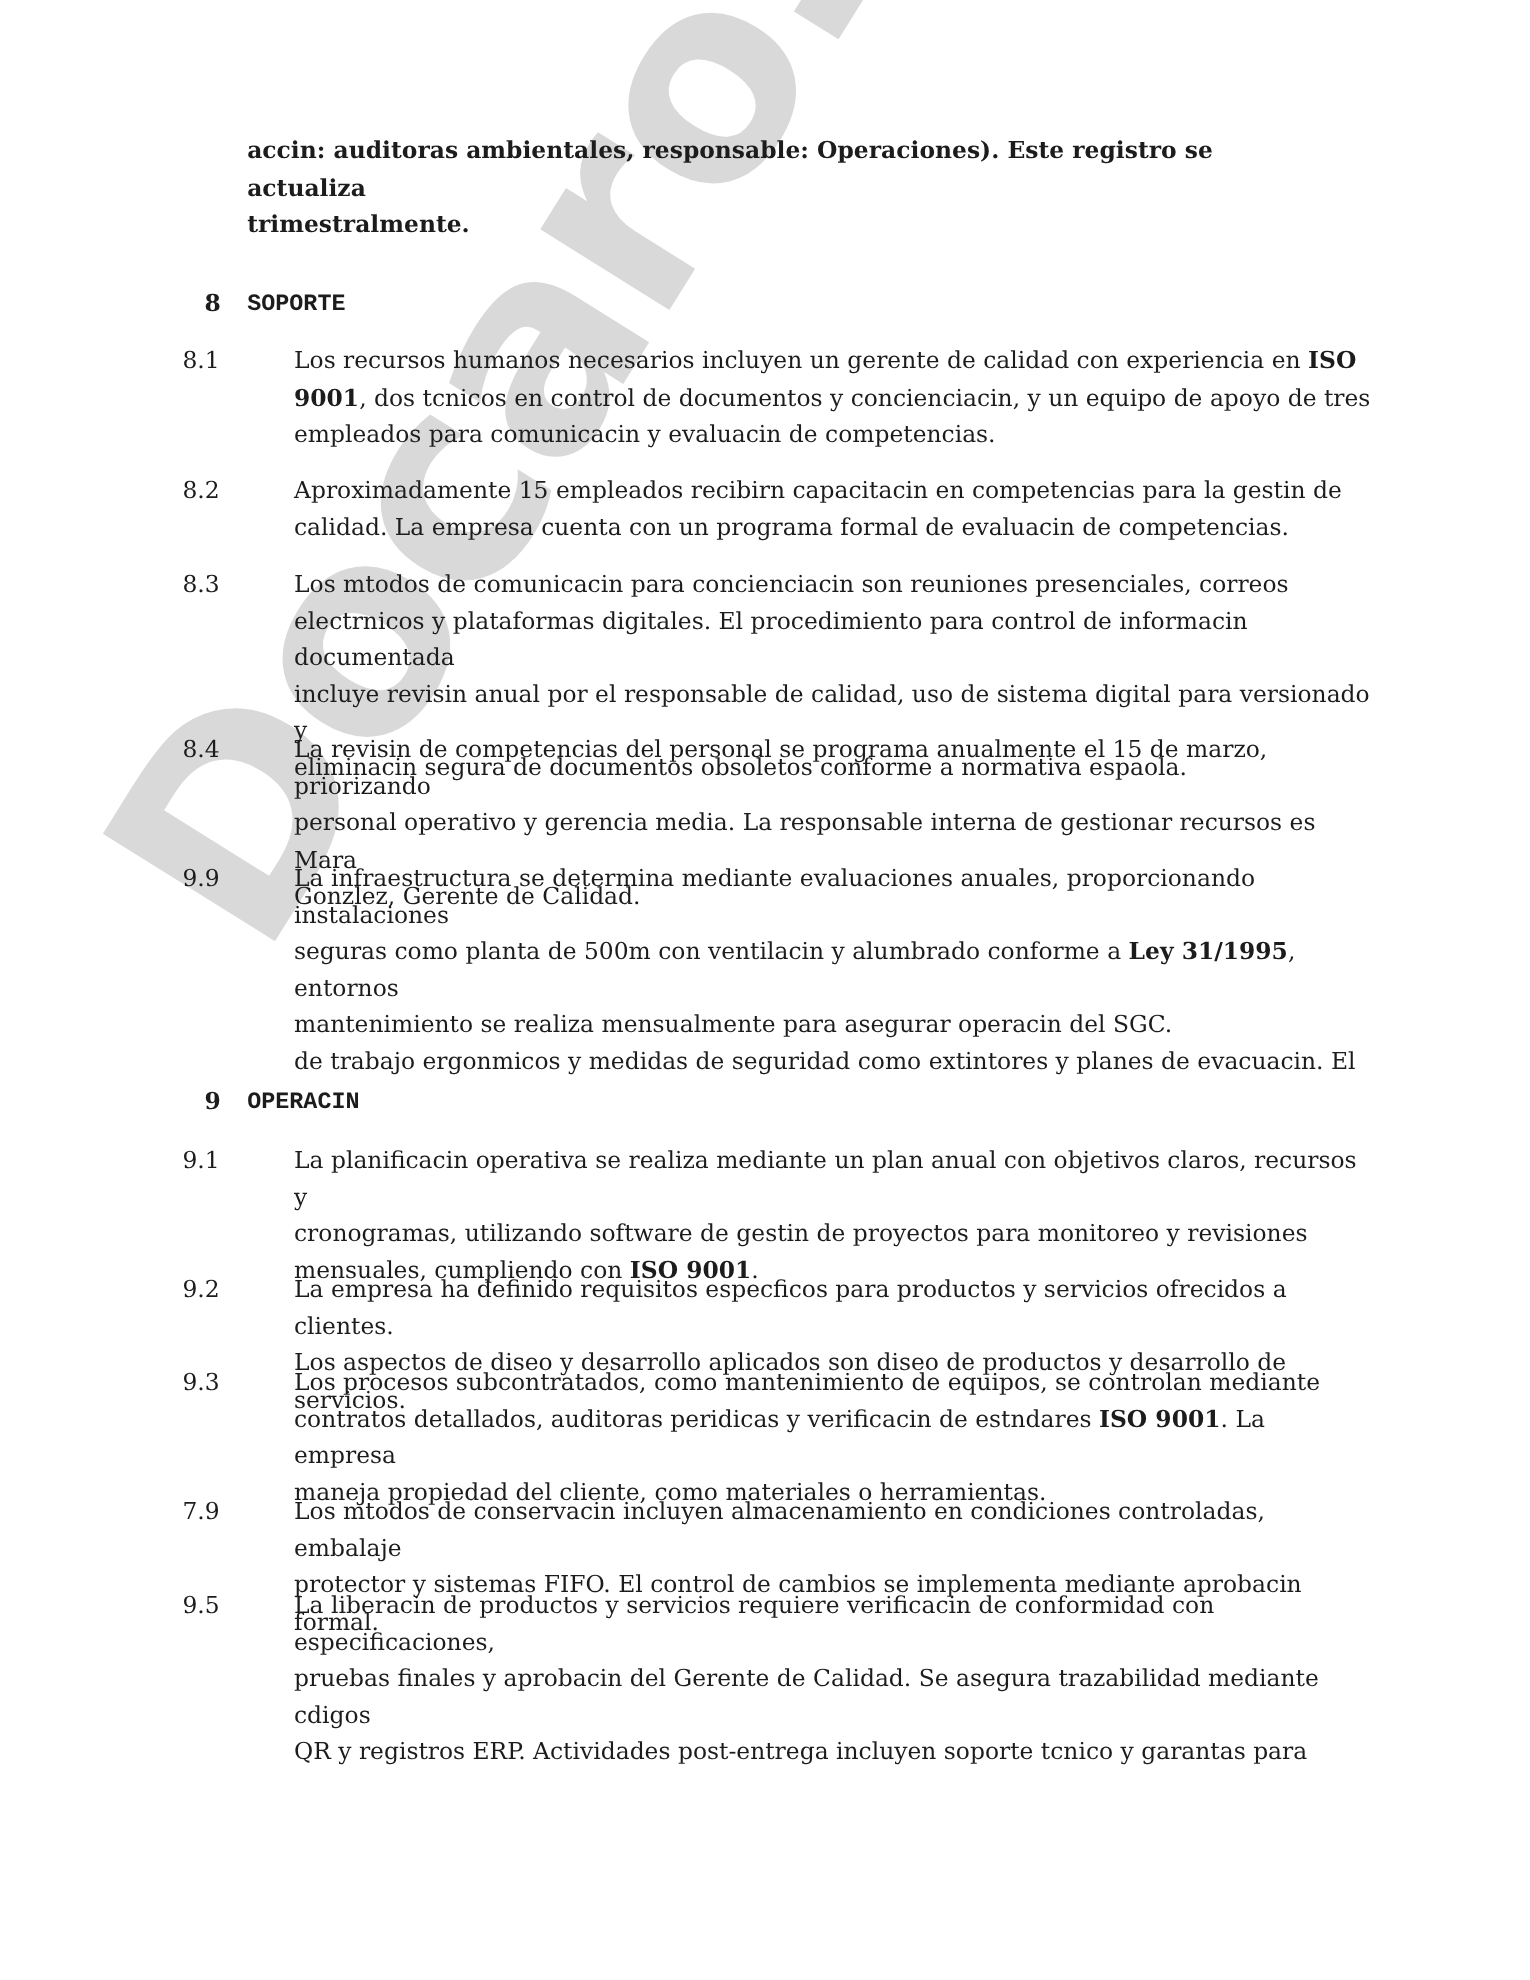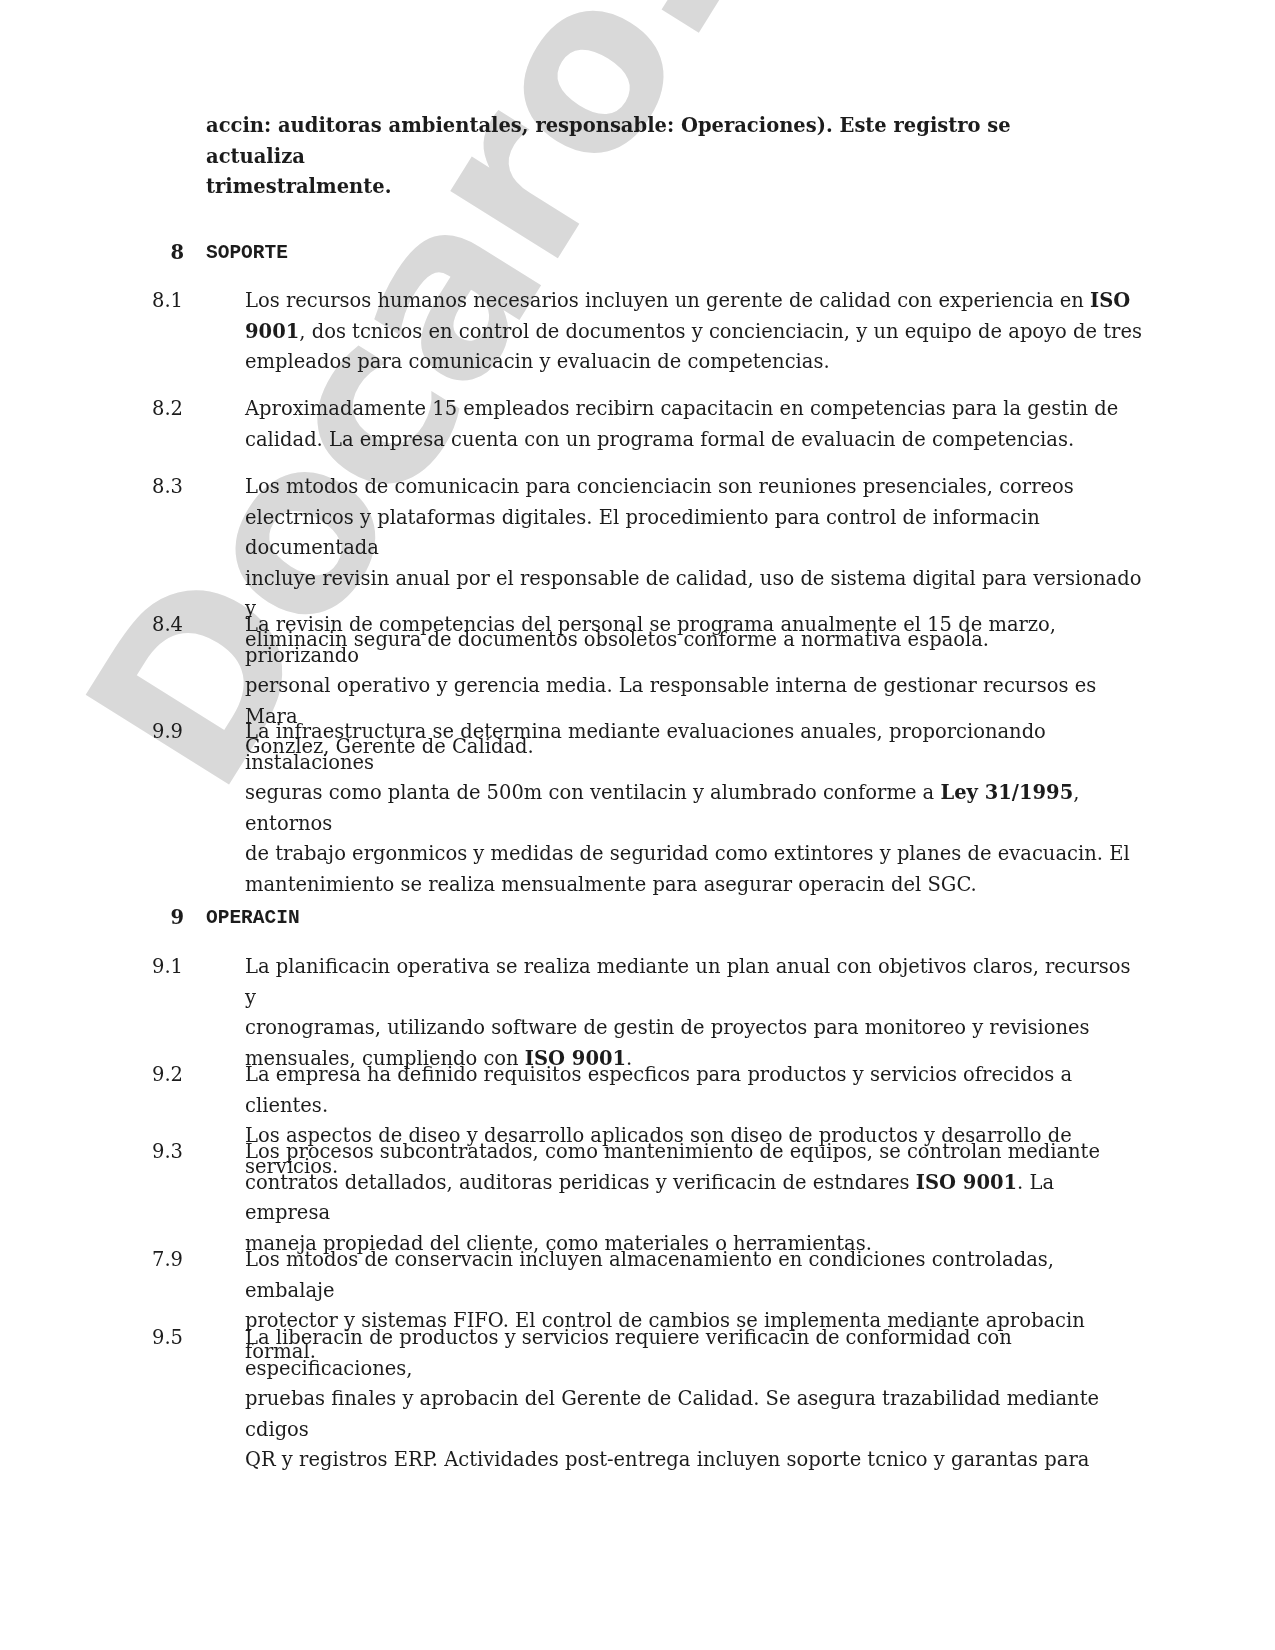--- a/index.html
+++ b/index.html
@@ -72,22 +72,22 @@
             <div>La revisin de competencias del personal se programa anualmente el 15 de marzo, priorizando</div>
             <div>personal operativo y gerencia media. La responsable interna de gestionar recursos es Mara</div>
             <div>Gonzlez, Gerente de Calidad.</div>
           </div>
         </div>
         <div class="item" style="top: 717px;">
           <span class="num">9.9</span>
           <div class="text">
             <div>La infraestructura se determina mediante evaluaciones anuales, proporcionando instalaciones</div>
             <div>seguras como planta de 500m con ventilacin y alumbrado conforme a <b>Ley 31/1995</b>, entornos</div>
+            <div>mantenimiento se realiza mensualmente para asegurar operacin del SGC.</div>
             <div>de trabajo ergonmicos y medidas de seguridad como extintores y planes de evacuacin. El</div>
-            <div>mantenimiento se realiza mensualmente para asegurar operacin del SGC.</div>
           </div>
         </div>
         <div class="section-head" style="top: 903px;">
           <span class="num">9</span>
           <span class="title">OPERACIN</span>
         </div>
         <div class="item" style="top: 952px;">
           <span class="num">9.1</span>
           <div class="text">
             <div>La planificacin operativa se realiza mediante un plan anual con objetivos claros, recursos y</div>

